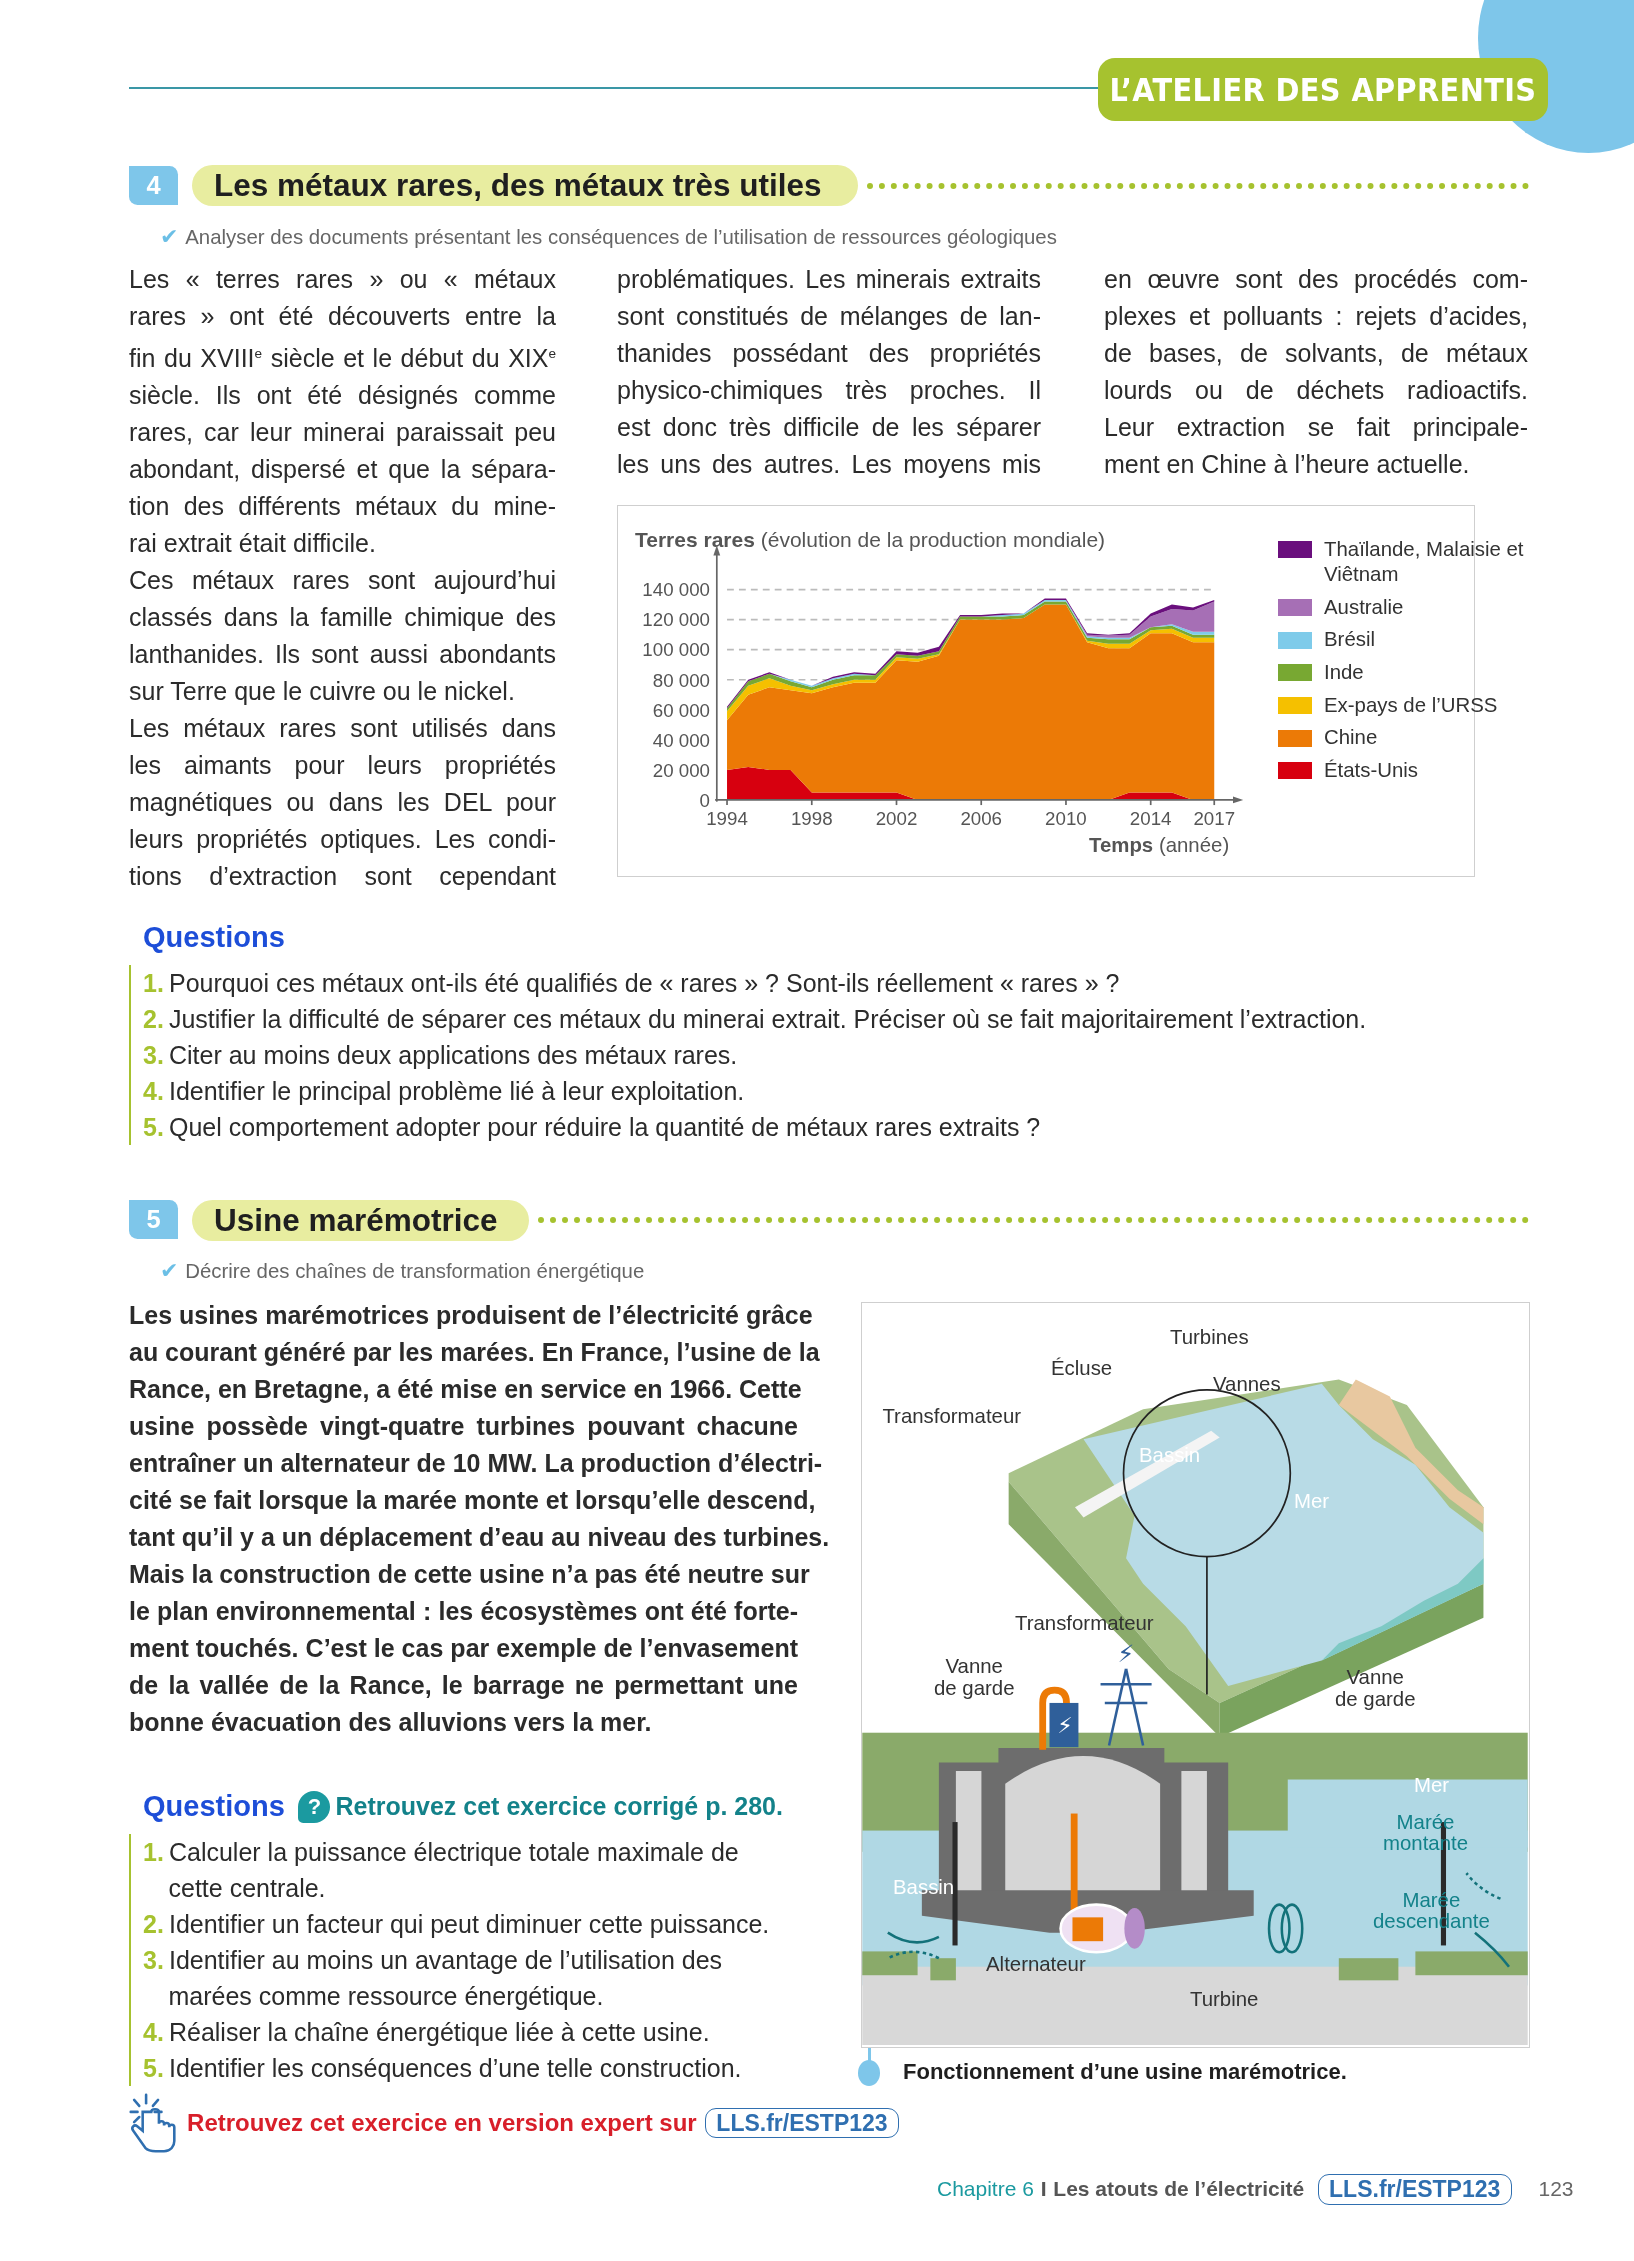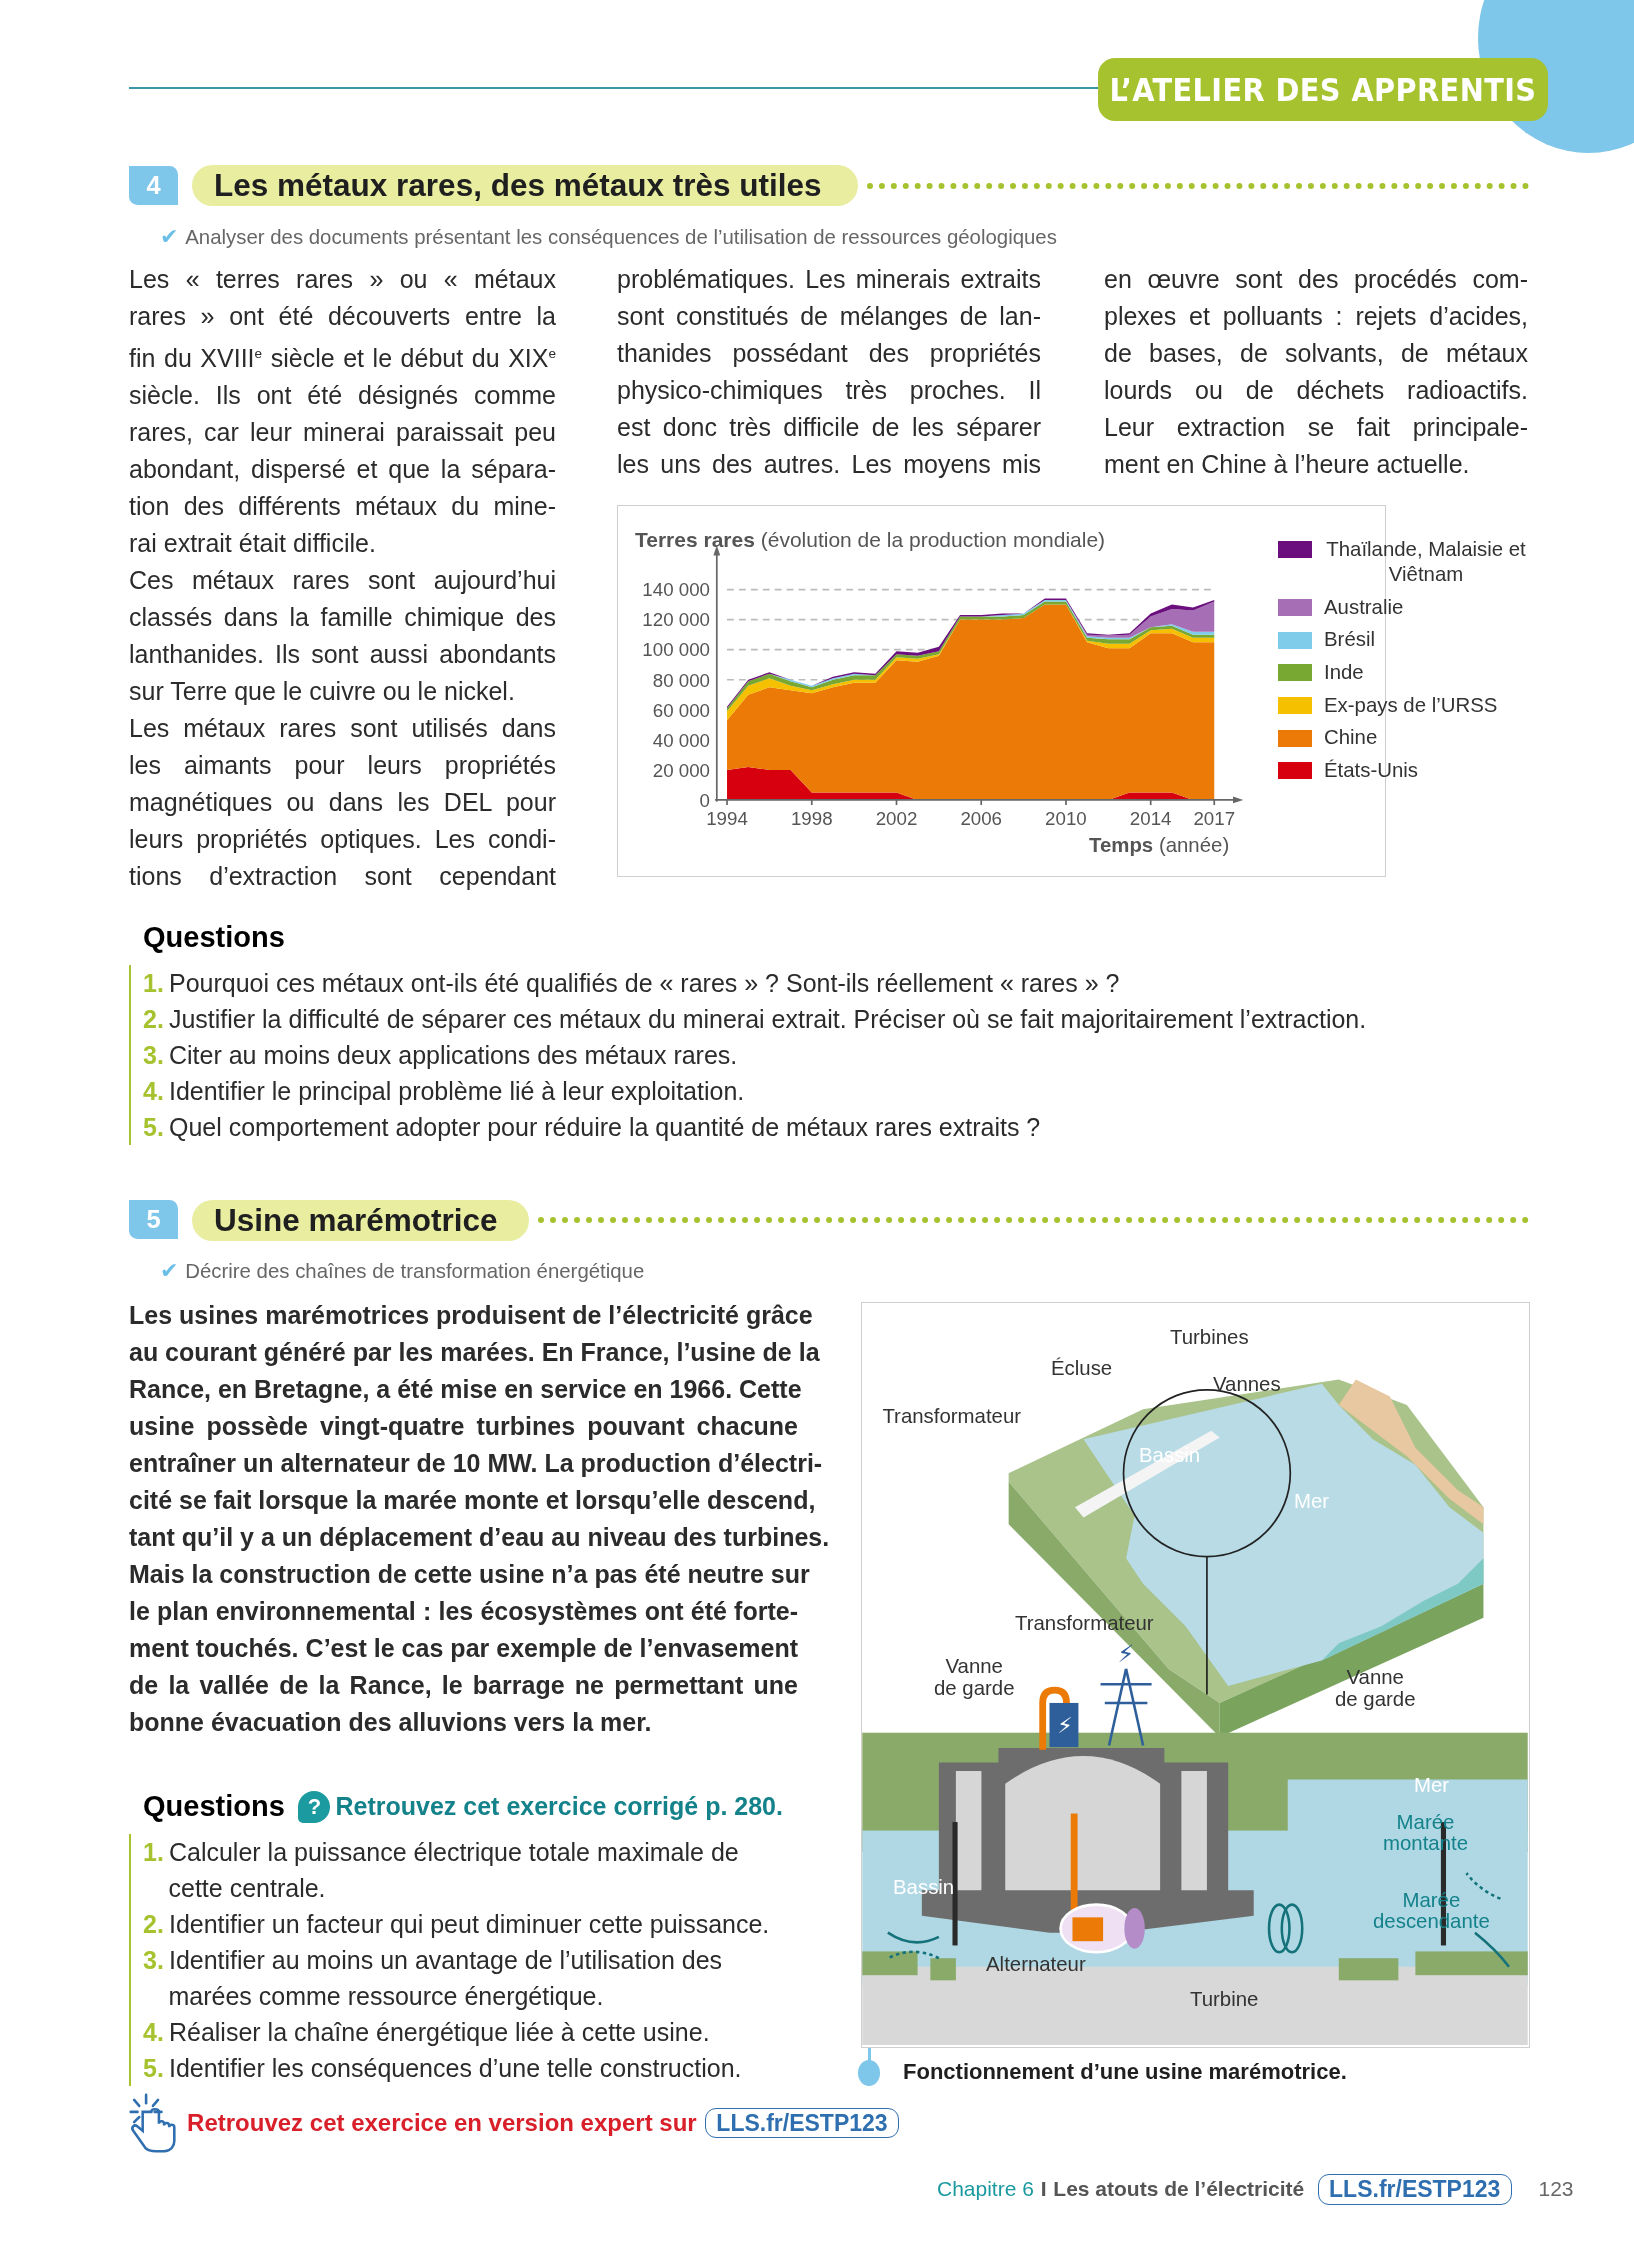--- a/index.html
+++ b/index.html
@@ -14,21 +14,21 @@
   .badge{width:49px;height:39px;background:#7ec6ea;border-radius:0 8.5px 0 8.5px;color:#fff;font-weight:bold;
          font-size:25.5px;display:flex;align-items:center;justify-content:center;}
   .title-pill{height:41px;border-radius:20.4px;background:#e8eda0;color:#1f1f1f;font-weight:bold;font-size:31.5px;
               display:flex;align-items:center;padding:0 22px;box-sizing:border-box;white-space:nowrap;}
   .dots{height:0;border-top:6px dotted #a6c22f;}
   .objective{font-size:20.4px;color:#666;white-space:nowrap;}
   .objective .chk{color:#6bbfe6;font-size:22px;margin-right:6.8px;}
   .para{font-size:25px;line-height:37px;color:#2b2b2b;text-align:justify;}
   .para .ln{display:block;text-align:justify;text-align-last:justify;white-space:nowrap;}
   .para .ln.last{text-align-last:left;}
-  .q-title{font-size:29px;font-weight:bold;color:#000000;}
+  .q-title{font-size:29px;font-weight:bold;color:#1d4ed8;}
   .q-list{border-left:2.6px solid #a6c22f;padding-left:12px;}
   .q-item{font-size:25px;line-height:36px;color:#2b2b2b;white-space:nowrap;}
   .q-num{color:#a6c22f;font-weight:bold;margin-right:5.1px;}
   .box{border:1.7px solid #cfcfcf;background:#fff;box-sizing:border-box;}
   .lbl{position:absolute;font-size:20.4px;color:#333;white-space:nowrap;}
   .legend-item{display:flex;align-items:flex-start;font-size:20.4px;color:#333;margin-bottom:7.7px;line-height:25px;}
   .legend-sw{width:34px;height:17px;margin-right:12px;margin-top:4.3px;flex:none;}
   .lls-pill{display:inline-block;border:1.7px solid #2f6fb0;border-radius:11px;color:#2f6fb0;font-weight:bold;
             padding:0.9px 10.2px;font-size:23px;}
   .footer{font-size:21px;white-space:nowrap;}
@@ -78,21 +78,21 @@
 
 <div class="abs para" style="left:1104px;top:261px;width:424px;">
   <span class="ln">en œuvre sont des procédés com-</span>
   <span class="ln">plexes et polluants : rejets d’acides,</span>
   <span class="ln">de bases, de solvants, de métaux</span>
   <span class="ln">lourds ou de déchets radioactifs.</span>
   <span class="ln">Leur extraction se fait principale-</span>
   <span class="ln last">ment en Chine à l’heure actuelle.</span>
 </div>
 
-<div class="abs box" style="left:617px;top:505px;width:769px;height:372px;text-align:center;">
+<div class="abs box" style="left:617px;top:505px;width:858px;height:372px;">
   <div class="abs" style="left:17px;top:22px;font-size:21px;color:#555;white-space:nowrap;">
     <b>Terres rares</b>
     <span>(évolution de la production mondiale)</span>
   </div>
   <svg class="abs" id="chart-svg" style="left:0;top:0;" width="908" height="369" viewBox="0 0 1066 433">
       <line x1="128" x2="700" y1="203.85714285714286" y2="203.85714285714286" stroke="#bbb" stroke-width="2" stroke-dasharray="8 6"></line>
       <line x1="128" x2="700" y1="168.57142857142856" y2="168.57142857142856" stroke="#bbb" stroke-width="2" stroke-dasharray="8 6"></line>
       <line x1="128" x2="700" y1="133.2857142857143" y2="133.2857142857143" stroke="#bbb" stroke-width="2" stroke-dasharray="8 6"></line>
       <line x1="128" x2="700" y1="98" y2="98" stroke="#bbb" stroke-width="2" stroke-dasharray="8 6"></line>
       <path d="M128,309.7142857142857 L152.8695652173913,306.1857142857143 L177.73913043478262,309.7142857142857 L202.6086956521739,309.7142857142857 L227.47826086956522,336.17857142857144 L252.3478260869565,336.17857142857144 L277.2173913043478,336.17857142857144 L302.0869565217391,336.17857142857144 L326.95652173913044,336.17857142857144 L351.82608695652175,345 L376.695652173913,345 L401.5652173913044,345 L426.4347826086956,345 L451.30434782608694,345 L476.1739130434783,345 L501.04347826086956,345 L525.9130434782609,345 L550.7826086956521,345 L575.6521739130435,345 L600.5217391304348,336.17857142857144 L625.391304347826,336.17857142857144 L650.2608695652174,336.17857142857144 L675.1304347826087,345 L700,345 L700,345 L675.1304347826087,345 L650.2608695652174,345 L625.391304347826,345 L600.5217391304348,345 L575.6521739130435,345 L550.7826086956521,345 L525.9130434782609,345 L501.04347826086956,345 L476.1739130434783,345 L451.30434782608694,345 L426.4347826086956,345 L401.5652173913044,345 L376.695652173913,345 L351.82608695652175,345 L326.95652173913044,345 L302.0869565217391,345 L277.2173913043478,345 L252.3478260869565,345 L227.47826086956522,345 L202.6086956521739,345 L177.73913043478262,345 L152.8695652173913,345 L128,345 Z" fill="#d7000f"></path>

